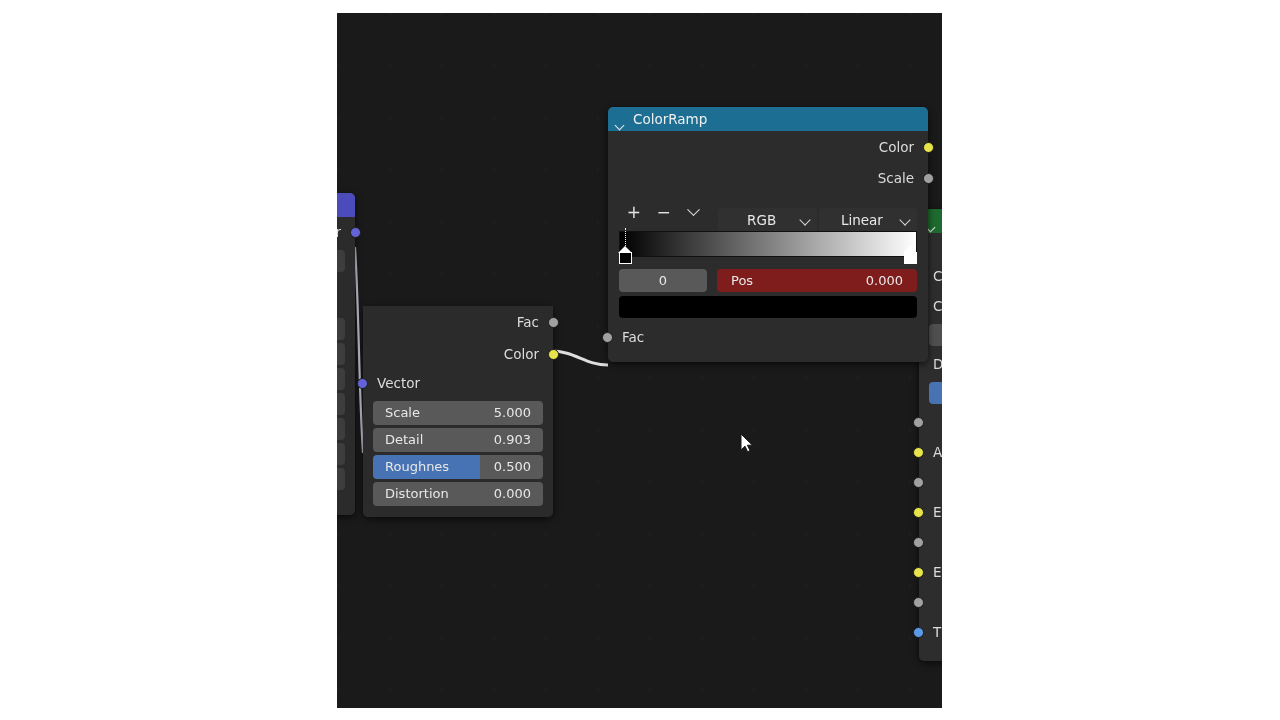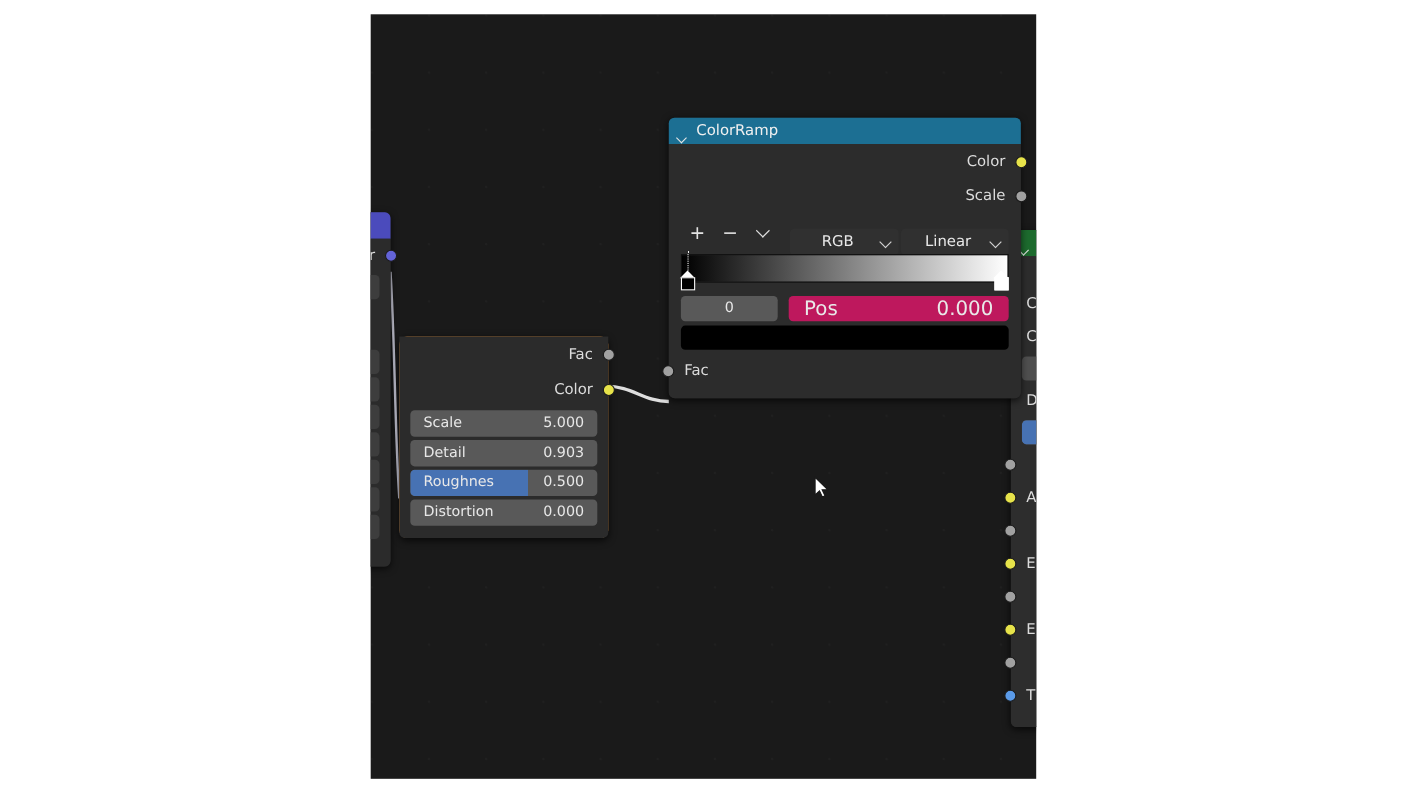--- a/index.html
+++ b/index.html
@@ -248,24 +248,24 @@
     width: 88px;
     background: #595959;
     border-radius: 4px;
     color: #e9e9e9;
     font-size: 13px;
     line-height: 23px;
     text-align: center;
   }
   .ramp-pos {
     flex: 1;
-    background: #be185d;
+    background: #7f1d1d;
     border-radius: 4px;
     color: #e9e9e9;
-    font-size: 18px;
+    font-size: 13px;
     line-height: 23px;
     display: flex;
     align-items: flex-start;
   }
   .ramp-pos .lbl { padding-left: 14px; }
   .ramp-pos .val { margin-left: auto; padding-right: 14px; }
 
   .ramp-swatch {
     margin: 4px 11px 2px 11px;
     height: 22px;
@@ -502,20 +502,24 @@
           <span class="socket sock-gray" style="right:-6px; top:11px;"></span>
           <span>Fac</span>
         </div>
 
         <div class="sock-row out">
           <span class="socket sock-yellow" style="right:-6px; top:10px;"></span>
           <span>Color</span>
         </div>
 
 
+        <div class="sock-row in" style="height:28px;line-height:28px">
+          <span class="socket sock-purple" style="left:-6px; top:9px;"></span>
+          <span>Vector</span>
+        </div>
 
         <div class="widget" style="height:24px;line-height:24px;margin-top:4px;text-align:center;">
 
           <span class="wlabel">Scale</span>
           <span class="wvalue">5.000</span>
         </div>
 
         <div class="widget" style="height:24px;line-height:24px;">
 
           <span class="wlabel">Detail</span>

